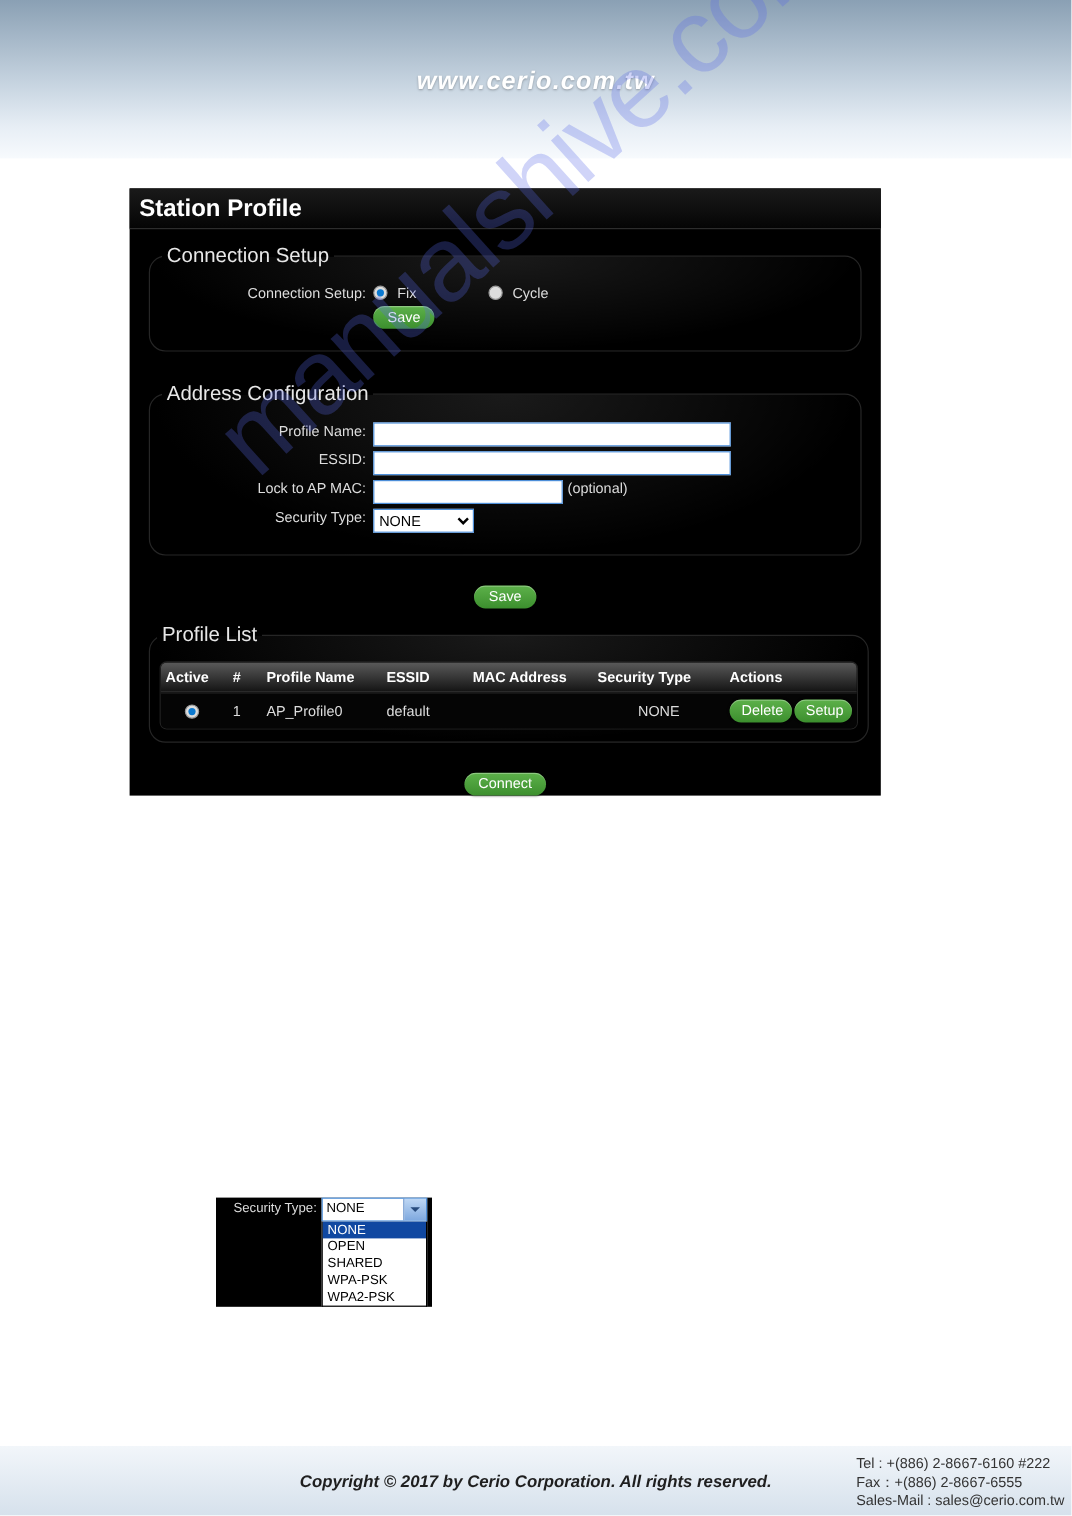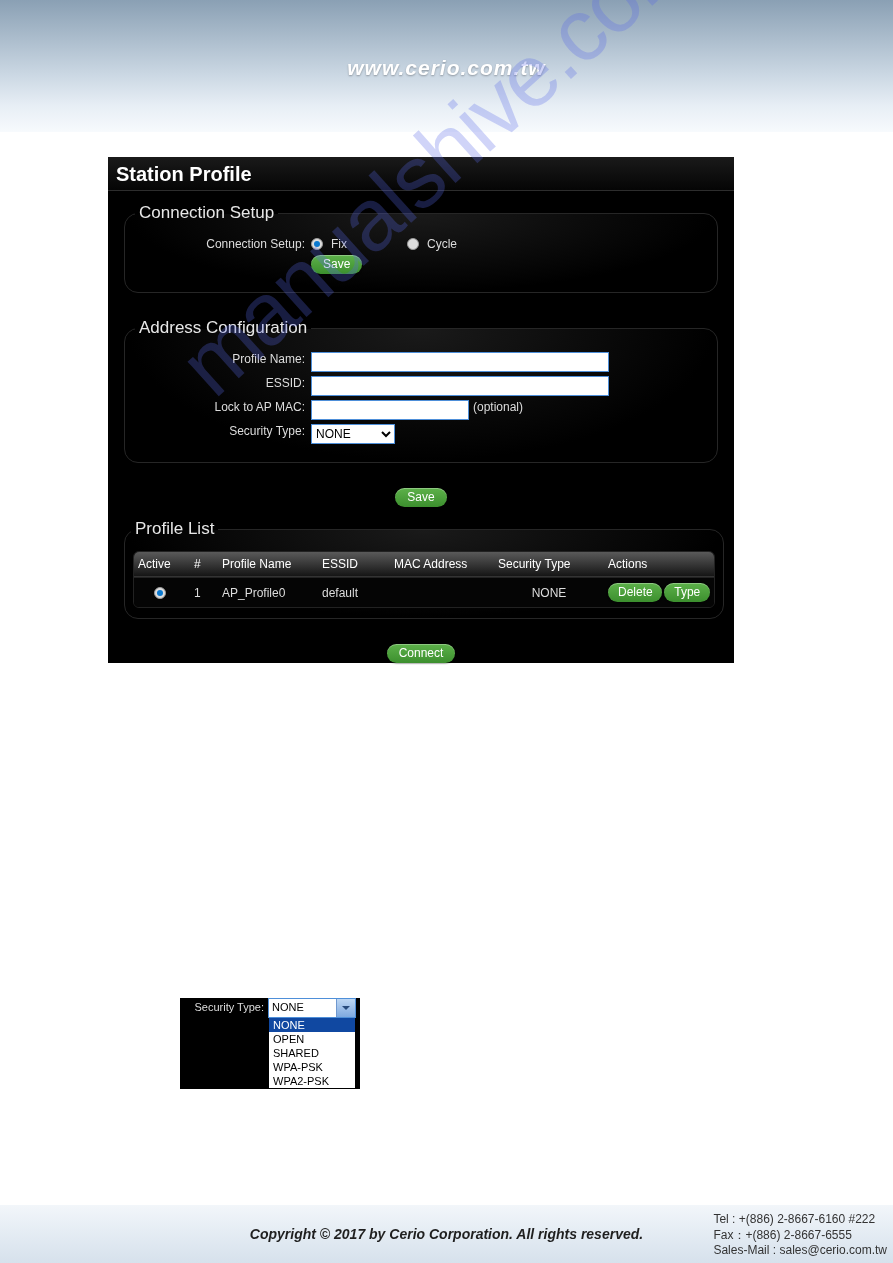--- a/index.html
+++ b/index.html
@@ -65,21 +65,21 @@
   }
   .greenbtn.small{min-width:42px;padding:1px 10px}
   .center{display:flex;justify-content:center;margin:6px 0}
 
   .tbl{
     margin:6px 2px 0 2px;border:1px solid #222;border-radius:6px;overflow:hidden;
   }
   .thead{
     display:grid;grid-template-columns:56px 28px 100px 72px 104px 110px 110px;
     background:linear-gradient(180deg,#5a5a5a,#151515);
-    color:#fff;font-weight:400;font-size:12px;
+    color:#fff;font-weight:700;font-size:12px;
     border-bottom:1px solid #333;
   }
   .thead>div{padding:5px 4px}
   .trow{
     display:grid;grid-template-columns:56px 28px 100px 72px 104px 110px 110px;
     background:#050505;color:#ddd;font-size:12px;align-items:center;
     border-top:1px solid #222;
   }
   .trow>div{padding:5px 4px}
   .trow .cell-center{display:flex;justify-content:center}
@@ -192,21 +192,21 @@
           <div class="cell-center">
               <input type="radio" checked="" style="">
             </div>
           <div>1</div>
           <div>AP_Profile0</div>
           <div>default</div>
           <div></div>
           <div style="text-align:center">NONE</div>
           <div class="actions">
             <button class="greenbtn small">Delete</button>
-            <button class="greenbtn small">Type</button>
+            <button class="greenbtn small">Setup</button>
           </div>
         </div>
       </div>
     </fieldset>
     <div class="center">
       <button class="greenbtn" style="min-width:62px">Connect</button>
     </div>
   </div>
 
   <div class="watermark">manualshive.com</div>

